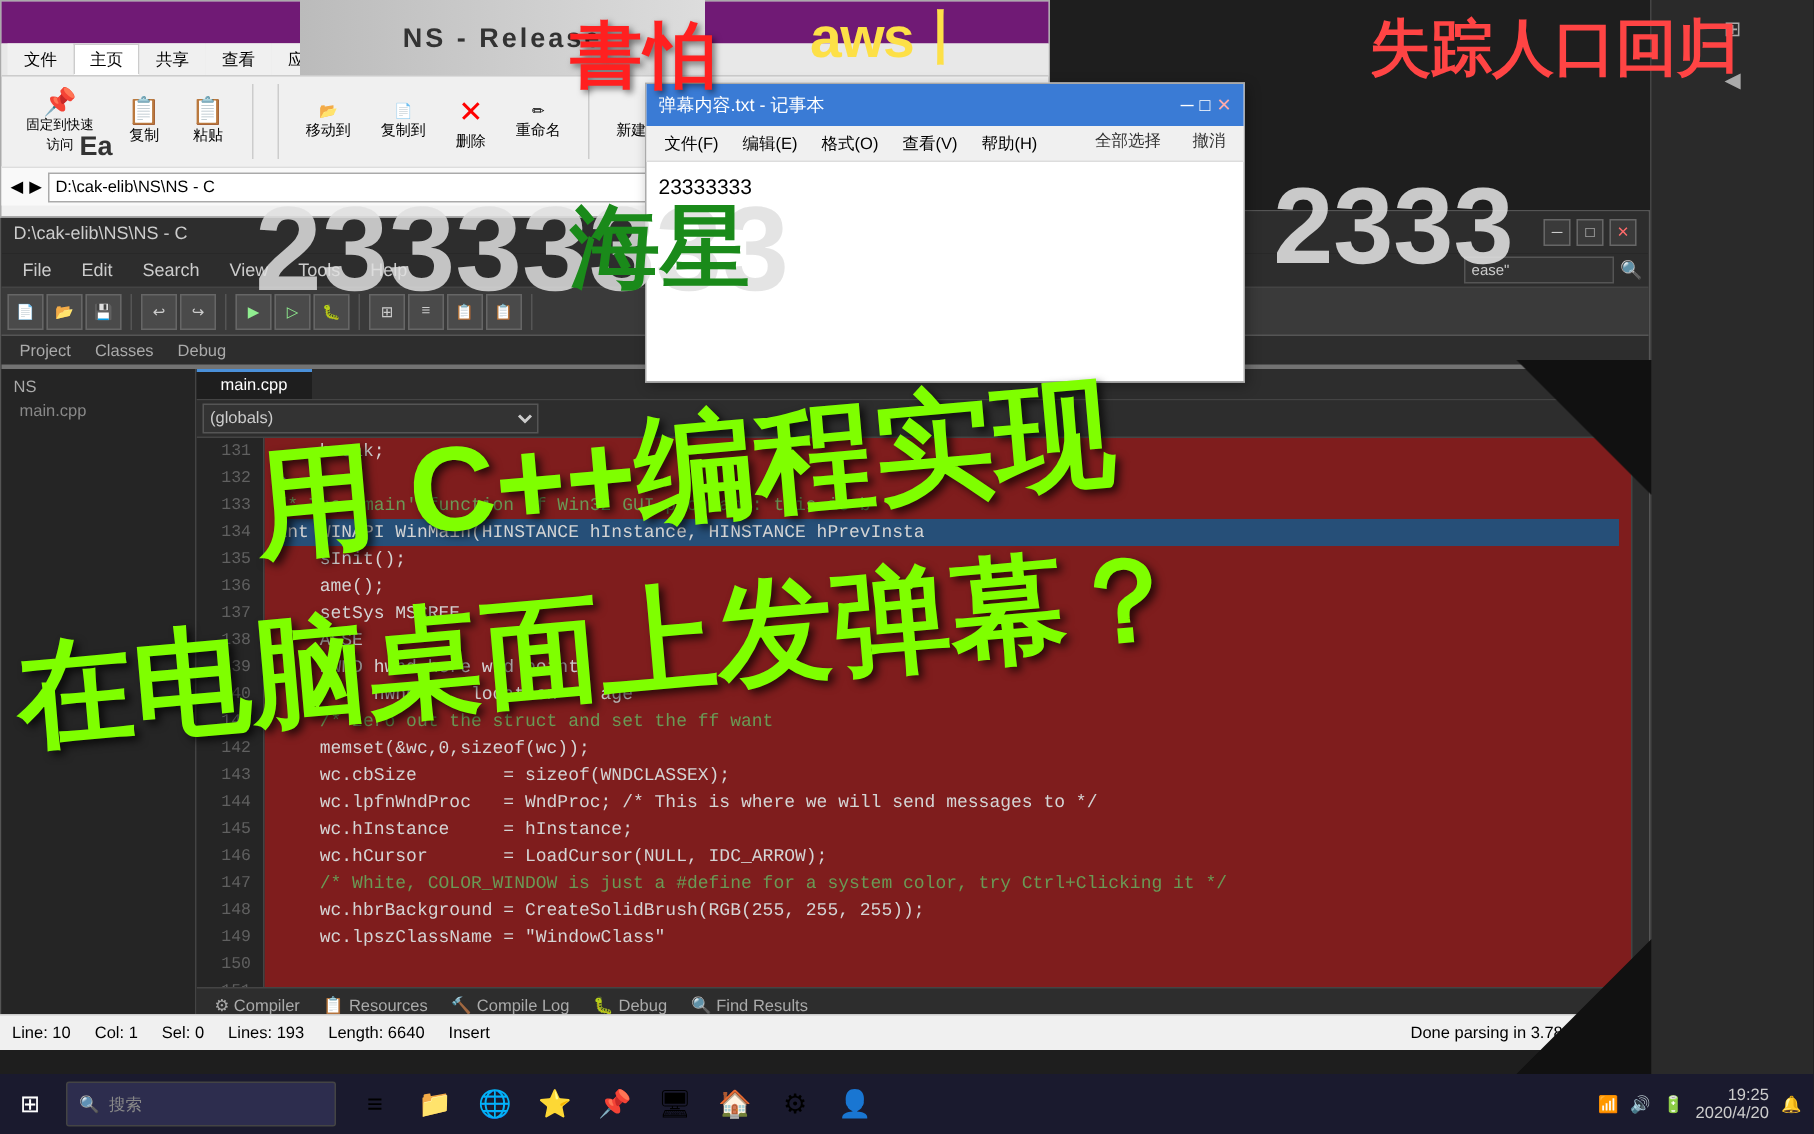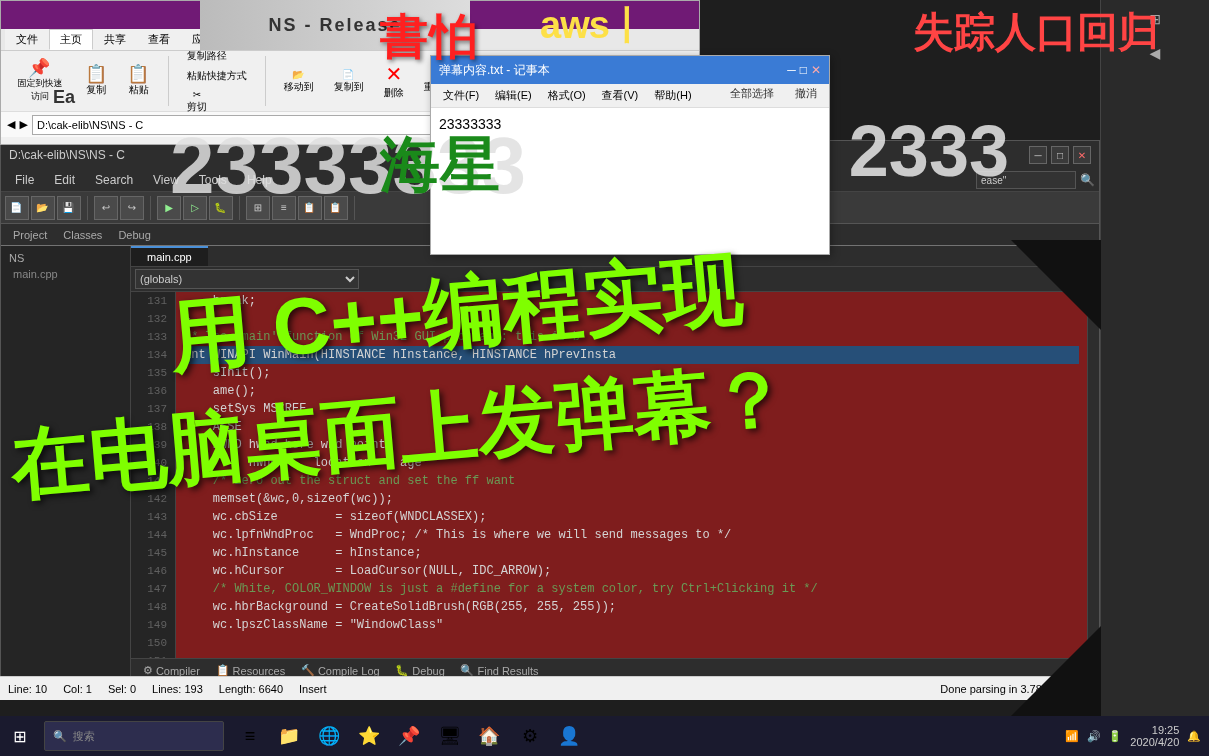--- a/index.html
+++ b/index.html
@@ -631,38 +631,20 @@
     </div>
     <div class="ribbon-btn">
       <span class="ribbon-btn-icon">📋</span>
       <span>复制</span>
     </div>
     <div class="ribbon-btn">
       <span class="ribbon-btn-icon">📋</span>
       <span>粘贴</span>
     </div>
     <div class="ribbon-separator"></div>
-    <div class="toolbar-group">
-      <div class="toolbar-row">
-        <div class="ribbon-btn">
-          <span>复制路径</span>
-        </div>
-      </div>
-      <div class="toolbar-row">
-        <div class="ribbon-btn">
-          <span>粘贴快捷方式</span>
-        </div>
-      </div>
-      <div class="toolbar-row">
-        <div class="ribbon-btn">
-          <span>✂</span>
-          <span>剪切</span>
-        </div>
-      </div>
-    </div>
     <div class="ribbon-separator"></div>
     <div class="ribbon-btn">
       <span>📂</span>
       <span>移动到</span>
     </div>
     <div class="ribbon-btn">
       <span>📄</span>
       <span>复制到</span>
     </div>
     <div class="ribbon-btn">
@@ -751,21 +733,21 @@
     <span class="ide-toolbar-btn" style="color:#90ee90;">▷</span>
     <span class="ide-toolbar-btn" style="color:#ffaa44;">🐛</span>
     <span style="width:1px;height:24px;background:#555;margin:0 4px;"></span>
     <span class="ide-toolbar-btn">⊞</span>
     <span class="ide-toolbar-btn">≡</span>
     <span class="ide-toolbar-btn">📋</span>
     <span class="ide-toolbar-btn">📋</span>
     <span style="width:1px;height:24px;background:#555;margin:0 4px;"></span>
   </div>
 
-  <div style="display:flex; align-items:center; background:#2d2d2d; border-bottom:1px solid #737373; padding:0 4px; height:22px;">
+  <div style="display:flex; align-items:center; background:#2d2d2d; border-bottom:3px solid #737373; padding:0 4px; height:22px;">
     <span style="color:#aaa; font-size:11px; cursor:pointer; padding:0 8px;">Project</span>
     <span style="color:#aaa; font-size:11px; cursor:pointer; padding:0 8px;">Classes</span>
     <span style="color:#aaa; font-size:11px; cursor:pointer; padding:0 8px;">Debug</span>
   </div>
 
   <div class="ide-main-area">
 
     <div class="ide-sidebar">
       <div class="ide-sidebar-content">
         <div style="font-size:11px; color:#aaa; padding:2px 4px;">NS</div>

